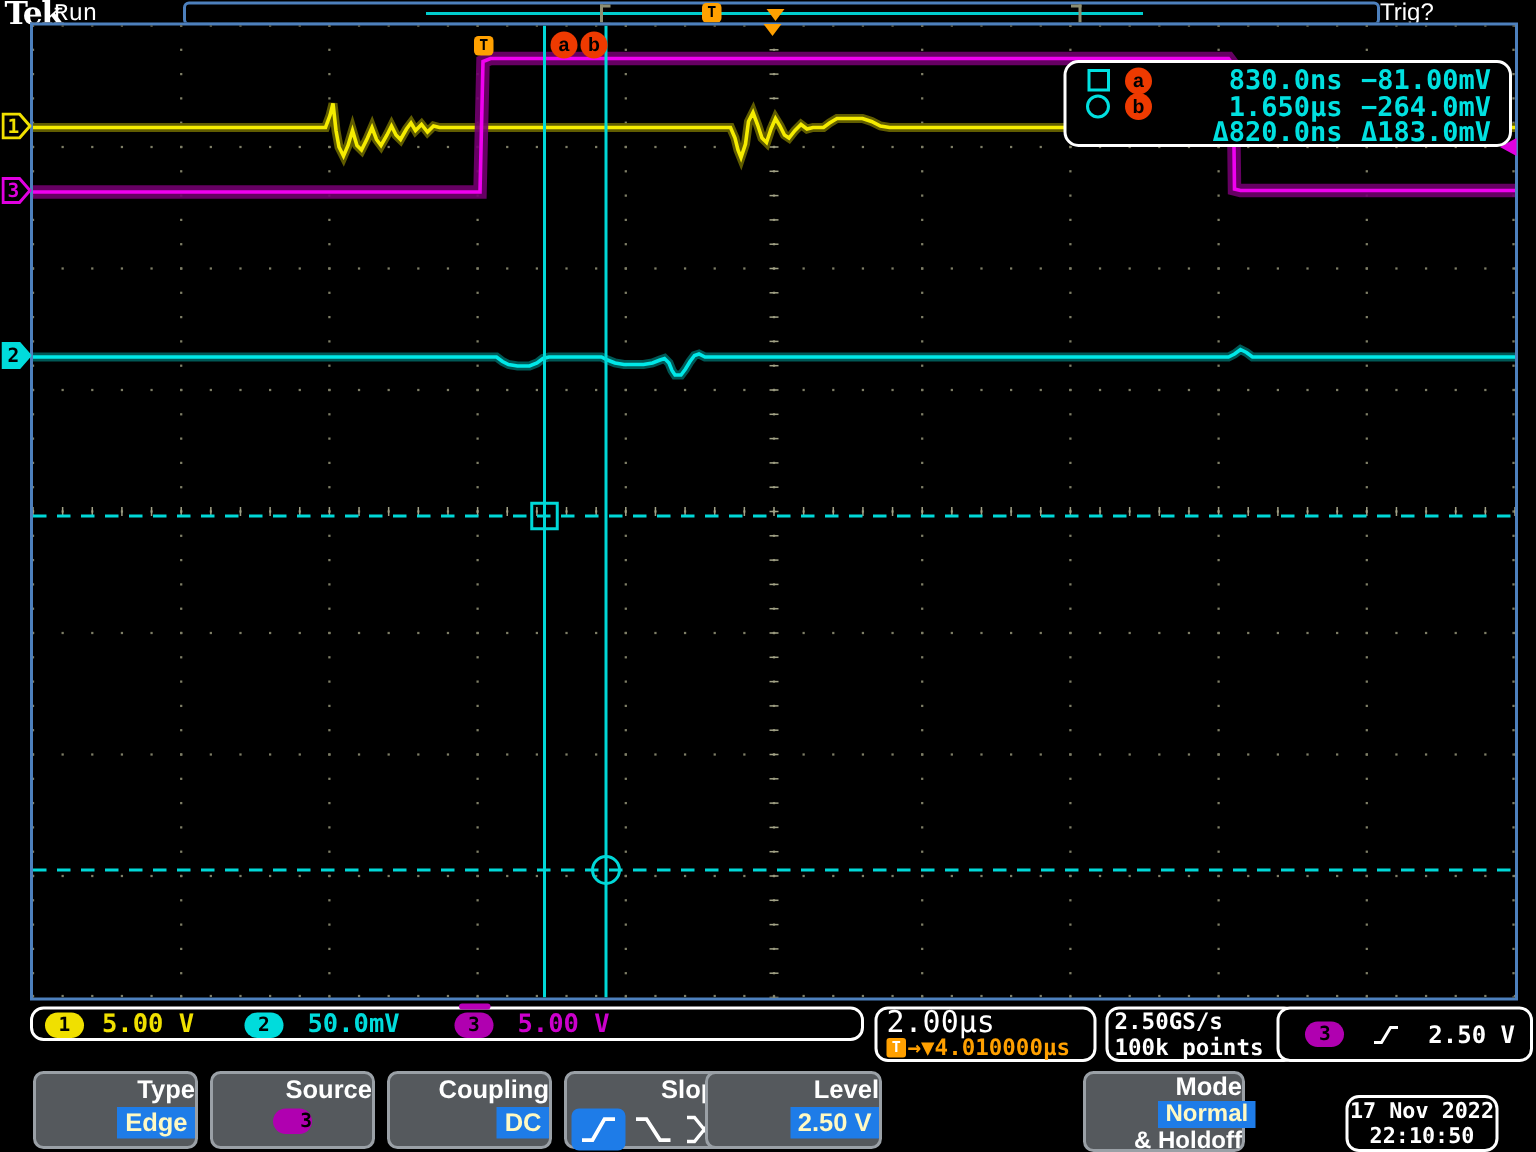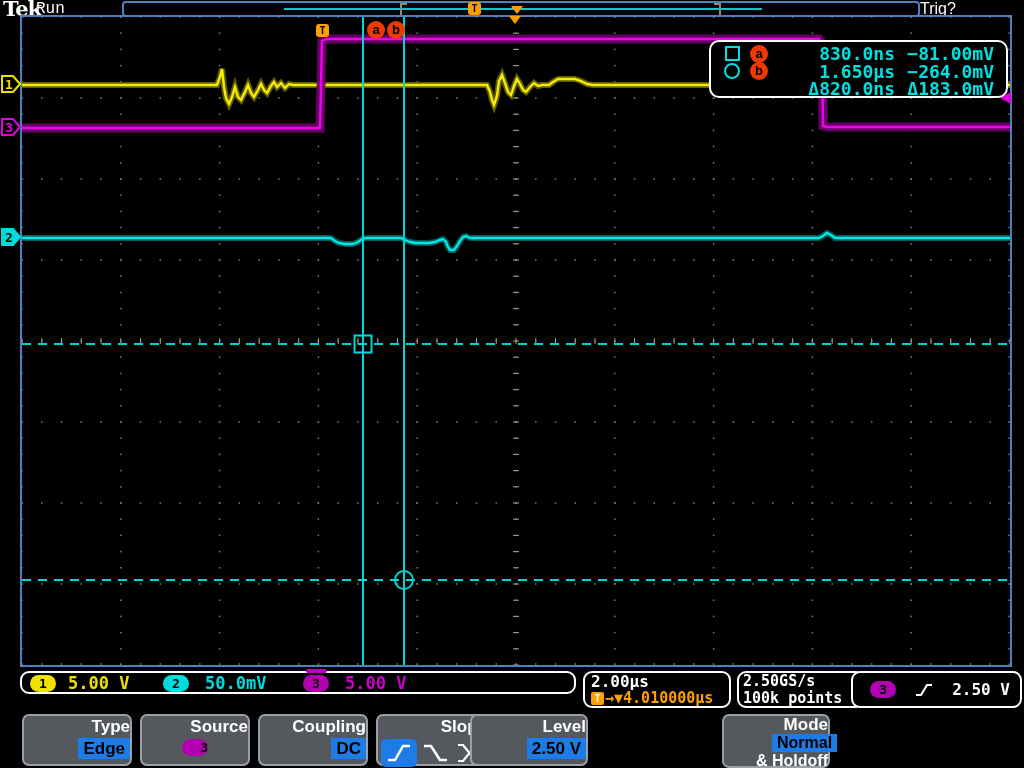--- a/index.html
+++ b/index.html
@@ -60,38 +60,38 @@
   .sbox{border:2px solid #fff;border-radius:9px;background:#000;box-sizing:border-box;z-index:4;}
   #sbox-channels{left:20px;top:671px;width:556px;height:23px;}
   .ch-oval{position:absolute;top:2px;width:26px;height:17px;border-radius:9px;color:#000;
            font-weight:bold;font-size:13px;text-align:center;line-height:17px;}
   .sb-val{position:absolute;top:0;font-weight:bold;font-size:17px;line-height:21px;}
   #sb-oval1{left:8px;background:#f0e000;} #sb-val1{left:46px;color:#f0e000;}
   #sb-oval2{left:141px;background:#00dcdc;} #sb-val2{left:183px;color:#00dcdc;text-align:right;}
   #sb-oval3{left:281px;background:#b000b0;} #sb-val3{left:323px;color:#cc00cc;}
 
   #sbox-horizontal{left:583px;top:671px;width:148px;height:37px;padding:0 0 0 6px;}
-  #hz-scale{color:#fff;font-weight:bold;font-size:16px;line-height:17px;}
+  #hz-scale{color:#fff;font-weight:normal;font-size:20px;line-height:17px;}
   #hz-delay-row{display:flex;align-items:center;height:16px;color:#ffa000;font-weight:bold;font-size:15px;}
   #hz-t-icon{width:13px;height:13px;background:#ffa000;border-radius:2px;color:#fff;
              font-size:10px;font-weight:bold;text-align:center;line-height:13px;margin-right:1px;}
   #sbox-acq{left:737px;top:671px;width:128px;height:37px;padding-left:4px;}
   #sbox-acq div{color:#fff;font-weight:bold;font-size:15px;line-height:16.5px;}
   #sbox-trig{left:851px;top:671px;width:171px;height:37px;display:flex;align-items:center;
              justify-content:flex-end;gap:18px;padding-right:10px;}
   #trig-src-oval{width:26px;height:17px;border-radius:9px;background:#b000b0;color:#000;
                  font-weight:bold;font-size:13px;text-align:center;line-height:17px;}
   #trig-level-val{color:#fff;font-weight:bold;font-size:16px;}
 
   
   .mbtn{position:absolute;top:714px;height:52px;background:#55595d;border:2px solid #9aa0a6;
         border-radius:7px;box-sizing:border-box;text-align:right;z-index:4;
         font-family:"Liberation Sans",sans-serif;color:#fff;}
   .mbtn .lbl{font-weight:bold;font-size:17px;line-height:22px;}
-  .hl{display:inline-block;background:#1e7ce8;color:#000000;font-weight:bold;font-size:17px;
+  .hl{display:inline-block;background:#1e7ce8;color:#fef9c3;font-weight:bold;font-size:17px;
       line-height:21px;padding:0 5px;margin-left:48px;}
   #btn-type{left:22px;width:110px;} #btn-source{left:140px;width:110px;}
   #btn-coupling{left:258px;width:110px;} #btn-slope{left:376px;width:113px;}
   #btn-level{left:470px;width:118px;}
   #btn-mode{left:722px;width:108px;height:54px;}
   #btn-mode .lbl{line-height:18px;}
   #btn-mode .hl{font-size:16px;line-height:18px;}
   #mode-line3{font-weight:bold;font-size:16px;line-height:18px;}
   .src-oval{width:26px;height:17px;border-radius:9px;background:#b000b0;color:#000;margin:1px auto 0;
             font-family:"DejaVu Sans Mono",monospace;font-weight:bold;font-size:13px;line-height:17px;}
@@ -1251,14 +1251,18 @@
   </div>
   <div class="mbtn" id="btn-level">
     <div class="lbl">Level</div>
     <span class="hl">2.50 V</span>
   </div>
   <div class="mbtn" id="btn-mode">
     <div class="lbl">Mode</div>
     <span class="hl">Normal</span>
     <div id="mode-line3">&amp; Holdoff</div>
   </div>
+  <div class="abs" id="date-box">
+    <div>17 Nov 2022</div>
+    <div>22:10:50</div>
+  </div>
 
 </div>
 
 </body></html>

